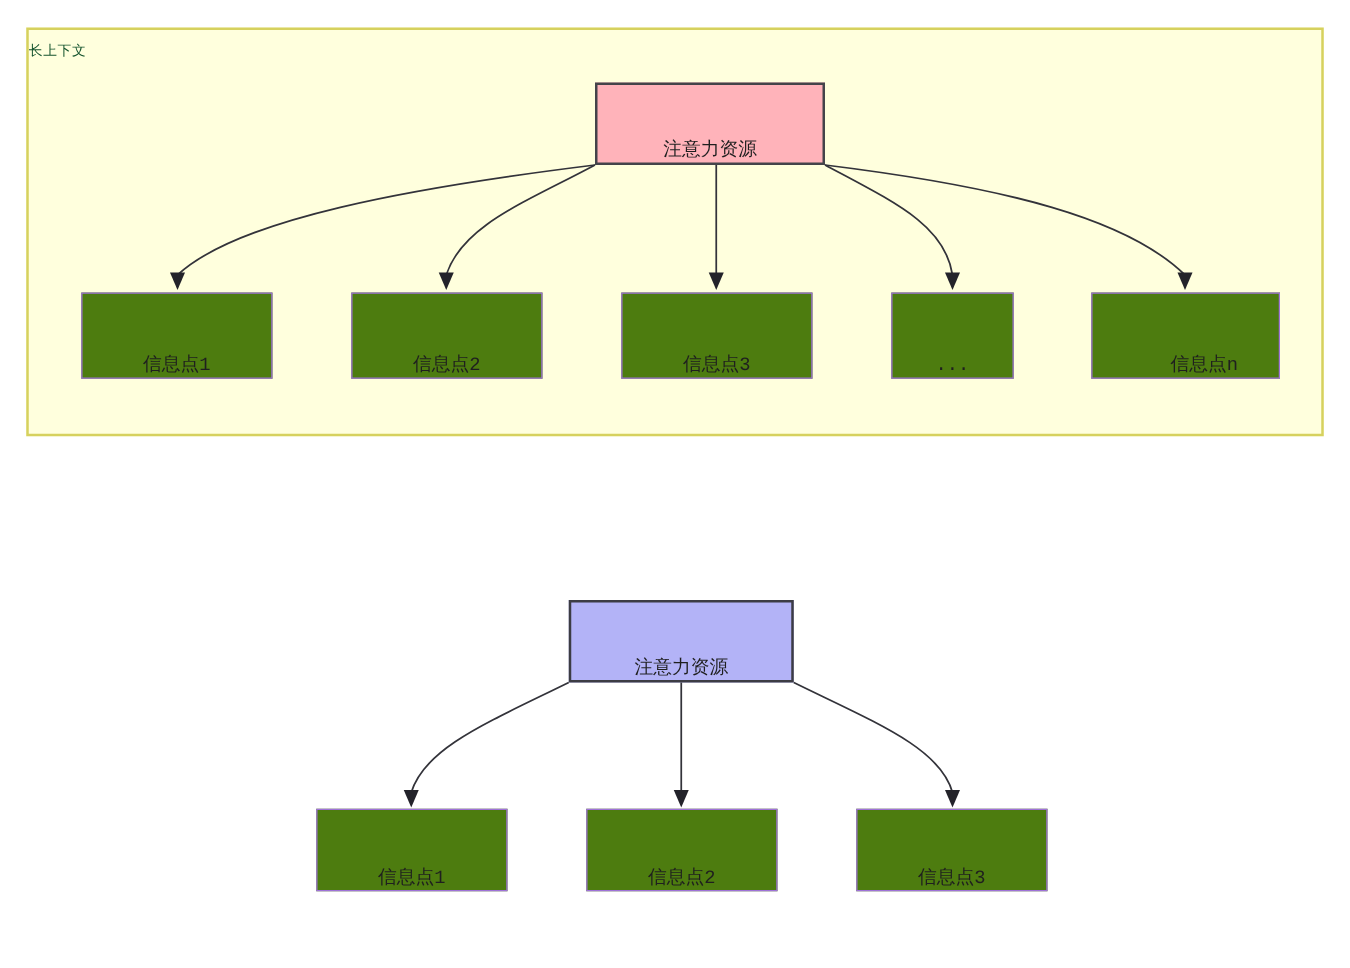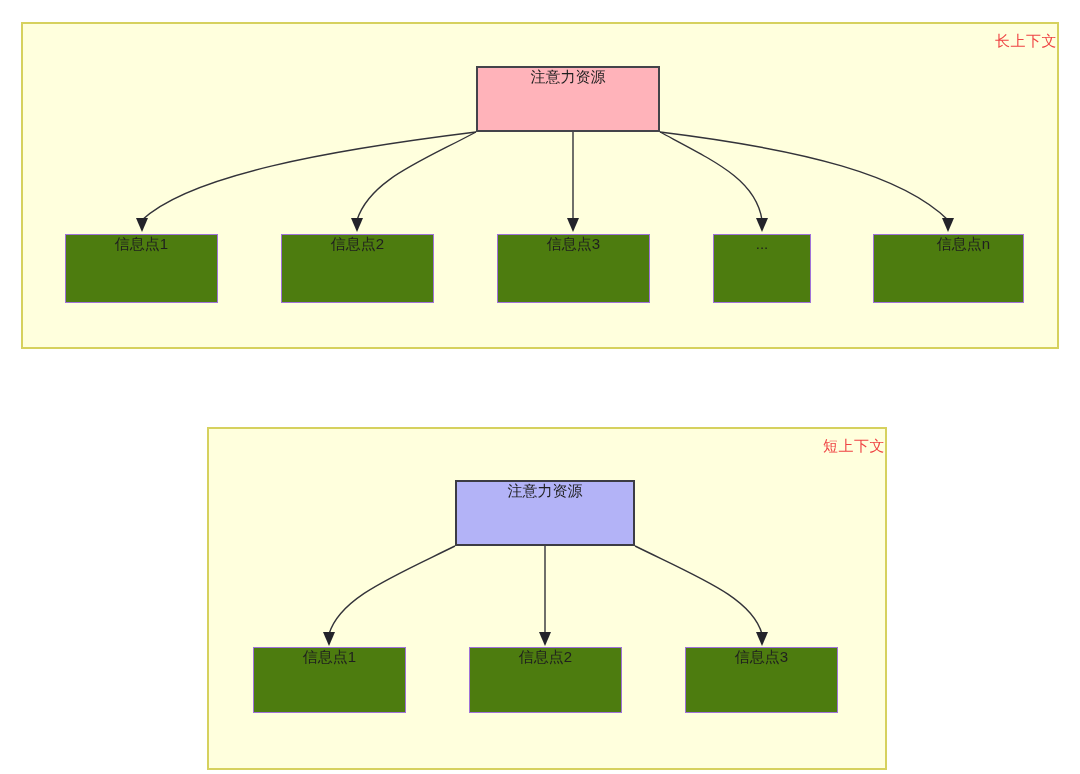--- a/index.html
+++ b/index.html
@@ -34,39 +34,40 @@
   }
   #panel-short {
     left: 207px;
     top: 427px;
     width: 680px;
     height: 343px;
   }
   .panel-title {
     position: absolute;
     width: 100%;
-    text-align: right;
+    text-align: left;
     top: 8px;
     left: 0;
-    font-size: 15px;
-    color: #ef4444;
+    font-size: 11px;
+    color: #14532d;
     letter-spacing: 0.5px;
     line-height: 18px;
     white-space: nowrap;
   }
   .node {
     position: absolute;
     box-sizing: border-box;
     display: flex;
-    align-items: flex-start;
+    align-items: flex-end;
     justify-content: center;
     font-size: 15px;
     line-height: 18px;
     color: #1f1f1f;
     white-space: nowrap;
+    font-family: Liberation Mono, monospace;
   }
   .node-root-pink {
     background: #ffb3ba;
     border: 2px solid #44444a;
   }
   .node-root-blue {
     background: #b3b3f7;
     border: 2px solid #3c3c44;
   }
   .node-leaf {
@@ -118,23 +119,20 @@
   </div>
 
   <div class="node node-leaf" style="left:713px; top:234px; width:98px; height:69px;">
     <span>...</span>
   </div>
 
   <div class="node node-leaf" style="left:873px; top:234px; width:151px; height:69px;padding-left:30px;">
     <span>信息点n</span>
   </div>
 
-  <div class="panel" id="panel-short">
-    <div class="panel-title">短上下文</div>
-  </div>
 
   <div class="node node-root-blue" style="left:455px; top:480px; width:180px; height:66px;">
     <span>注意力资源</span>
   </div>
 
   <div class="node node-leaf" style="left:253px; top:647px; width:153px; height:66px;">
     <span>信息点1</span>
   </div>
 
   <div class="node node-leaf" style="left:469px; top:647px; width:153px; height:66px;">

